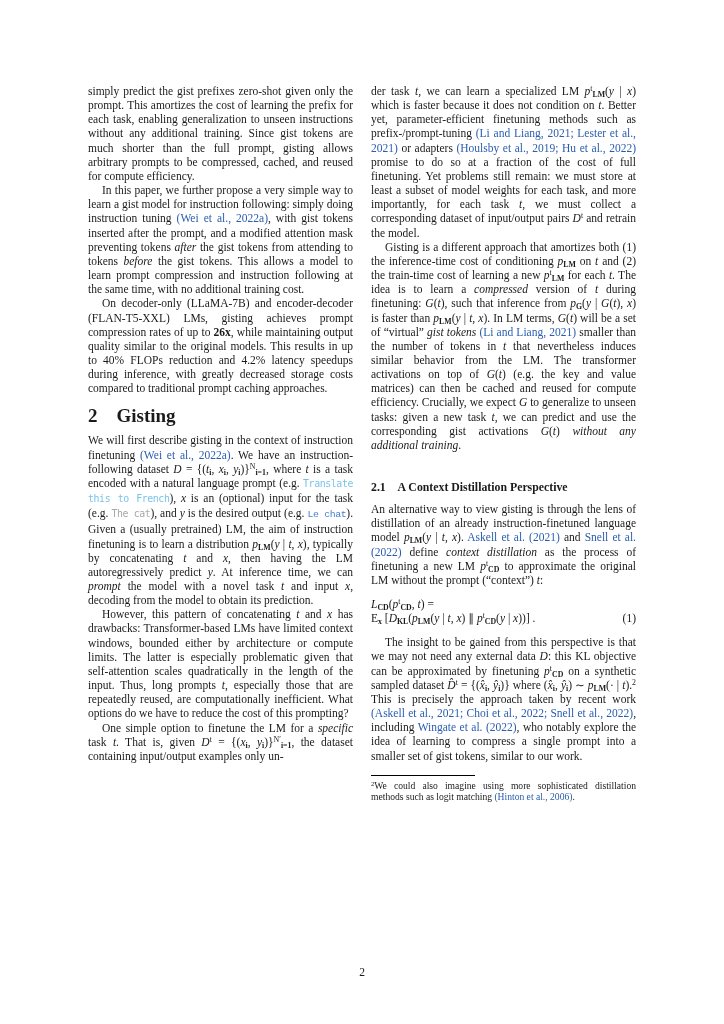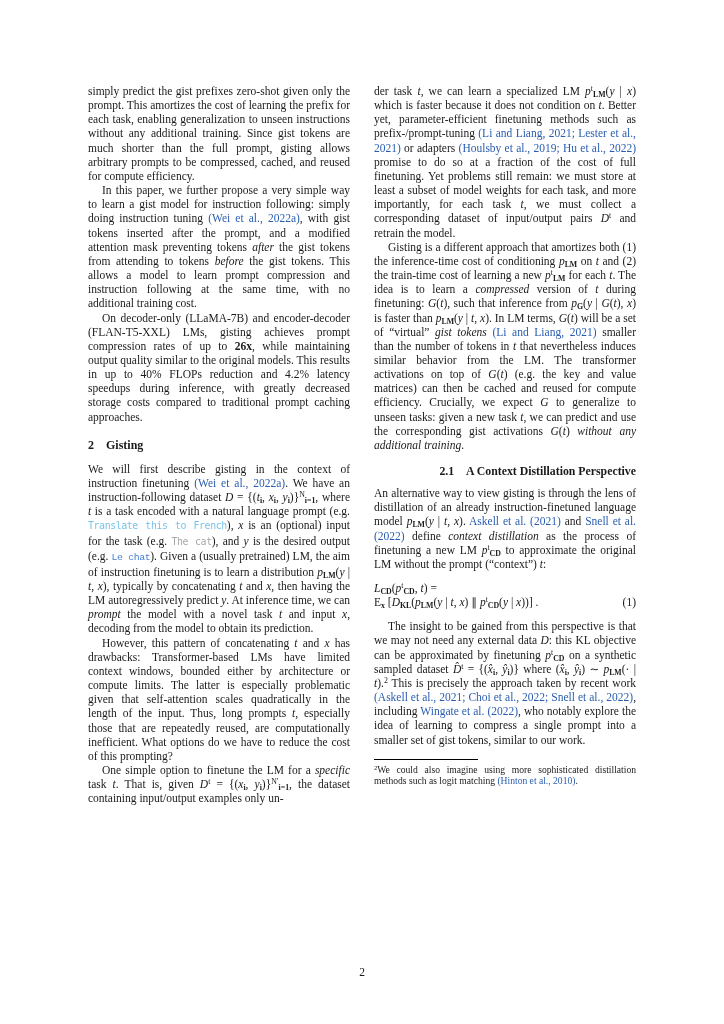--- a/index.html
+++ b/index.html
@@ -8,38 +8,38 @@
     width:724px;height:1024px;
     margin:0 auto;
     background:#ffffff;
     font-family:"Liberation Serif", serif;
     color:#1a1a1a;
     overflow:hidden;
   }
   .content{
     position:absolute;
     left:88px;top:84px;width:548px;
-    display:flex;gap:24px;
+    display:flex;gap:18px;
   }
   .col{
     width:265px;
     font-size:11.5px;
     line-height:14.15px;
     text-align:justify;
     hyphens:auto;
   }
   .para{margin:0;}
   .para.indent{text-indent:14px;}
   .h1{
-    font-size:12px;font-weight:bold;line-height:16px;
+    font-size:19px;font-weight:bold;line-height:16px;
     margin:13px 0 9px 0;text-align:left;text-indent:0;
   }
   .h2{
     font-size:11.8px;font-weight:bold;line-height:14px;
-    margin:12px 0 8px 0;text-align:right;text-indent:0;
+    margin:28px 0 8px 0;text-align:left;text-indent:0;
   }
   .equation{margin:10px 0 10px 0;}
   .eq-line{text-align:left;position:relative;text-indent:0;}
   .eq-number{position:absolute;right:0;bottom:0;font-style:normal;}
   .fnrule{width:104px;border-top:1px solid #000;margin:12px 0 4px 0;height:0;}
   .footnote{
     font-size:9.6px;line-height:11.6px;text-align:justify;
   }
   .pagenum{
     position:absolute;bottom:46px;left:0;right:0;
@@ -73,17 +73,17 @@
         <div class="para">der task <span class="seg-i">t</span>, we can learn a specialized LM <span class="seg-i">p</span><span class="seg-sup">t</span><span class="seg-sub">LM</span>(<span class="seg-i">y</span> | <span class="seg-i">x</span>) which is faster because it does not condition on <span class="seg-i">t</span>. Better yet, parameter-efficient finetuning methods such as prefix-/prompt-tuning <span class="seg-a">(Li and Liang, 2021; Lester et al., 2021)</span> or adapters <span class="seg-a">(Houlsby et al., 2019; Hu et al., 2022)</span> promise to do so at a fraction of the cost of full finetuning. Yet problems still remain: we must store at least a subset of model weights for each task, and more importantly, for each task <span class="seg-i">t</span>, we must collect a corresponding dataset of input/output pairs <span class="seg-i">D</span><span class="seg-sup">t</span> and retrain the model.</div>
         <div class="para indent">Gisting is a different approach that amortizes both (1) the inference-time cost of conditioning <span class="seg-i">p</span><span class="seg-sub">LM</span> on <span class="seg-i">t</span> and (2) the train-time cost of learning a new <span class="seg-i">p</span><span class="seg-sup">t</span><span class="seg-sub">LM</span> for each <span class="seg-i">t</span>. The idea is to learn a <span class="seg-i">compressed</span> version of <span class="seg-i">t</span> during finetuning: <span class="seg-i">G</span>(<span class="seg-i">t</span>), such that inference from <span class="seg-i">p</span><span class="seg-sub">G</span>(<span class="seg-i">y</span> | <span class="seg-i">G</span>(<span class="seg-i">t</span>), <span class="seg-i">x</span>) is faster than <span class="seg-i">p</span><span class="seg-sub">LM</span>(<span class="seg-i">y</span> | <span class="seg-i">t</span>, <span class="seg-i">x</span>). In LM terms, <span class="seg-i">G</span>(<span class="seg-i">t</span>) will be a set of “virtual” <span class="seg-i">gist tokens</span> <span class="seg-a">(Li and Liang, 2021)</span> smaller than the number of tokens in <span class="seg-i">t</span> that nevertheless induces similar behavior from the LM. The transformer activations on top of <span class="seg-i">G</span>(<span class="seg-i">t</span>) (e.g. the key and value matrices) can then be cached and reused for compute efficiency. Crucially, we expect <span class="seg-i">G</span> to generalize to unseen tasks: given a new task <span class="seg-i">t</span>, we can predict and use the corresponding gist activations <span class="seg-i">G</span>(<span class="seg-i">t</span>) <span class="seg-i">without any additional training</span>.</div>
         <div class="h2">2.1 A Context Distillation Perspective</div>
         <div class="para">An alternative way to view gisting is through the lens of distillation of an already instruction-finetuned language model <span class="seg-i">p</span><span class="seg-sub">LM</span>(<span class="seg-i">y</span> | <span class="seg-i">t</span>, <span class="seg-i">x</span>). <span class="seg-a">Askell et al. (2021)</span> and <span class="seg-a">Snell et al. (2022)</span> define <span class="seg-i">context distillation</span> as the process of finetuning a new LM <span class="seg-i">p</span><span class="seg-sup">t</span><span class="seg-sub">CD</span> to approximate the original LM without the prompt (“context”) <span class="seg-i">t</span>:</div>
         <div class="equation">
           <div class="eq-line"><span class="seg-i">L</span><span class="seg-sub">CD</span>(<span class="seg-i">p</span><span class="seg-sup">t</span><span class="seg-sub">CD</span>, <span class="seg-i">t</span>) =</div>
           <div class="eq-line">E<span class="seg-sub">x</span> [<span class="seg-i">D</span><span class="seg-sub">KL</span>(<span class="seg-i">p</span><span class="seg-sub">LM</span>(<span class="seg-i">y</span> | <span class="seg-i">t</span>, <span class="seg-i">x</span>) ∥ <span class="seg-i">p</span><span class="seg-sup">t</span><span class="seg-sub">CD</span>(<span class="seg-i">y</span> | <span class="seg-i">x</span>))] .<span class="eq-number">(1)</span></div>
         </div>
         <div class="para indent">The insight to be gained from this perspective is that we may not need any external data <span class="seg-i">D</span>: this KL objective can be approximated by finetuning <span class="seg-i">p</span><span class="seg-sup">t</span><span class="seg-sub">CD</span> on a synthetic sampled dataset <span class="seg-i">D̂</span><span class="seg-sup">t</span> = {(<span class="seg-i">x̂</span><span class="seg-sub">i</span>, <span class="seg-i">ŷ</span><span class="seg-sub">i</span>)} where (<span class="seg-i">x̂</span><span class="seg-sub">i</span>, <span class="seg-i">ŷ</span><span class="seg-sub">i</span>) ∼ <span class="seg-i">p</span><span class="seg-sub">LM</span>(· | <span class="seg-i">t</span>).<span class="seg-sup">2</span> This is precisely the approach taken by recent work <span class="seg-a">(Askell et al., 2021; Choi et al., 2022; Snell et al., 2022)</span>, including <span class="seg-a">Wingate et al. (2022)</span>, who notably explore the idea of learning to compress a single prompt into a smaller set of gist tokens, similar to our work.</div>
         <div class="fnrule"></div>
-        <div class="footnote"><span class="seg-sup">2</span>We could also imagine using more sophisticated distillation methods such as logit matching <span class="seg-a">(Hinton et al., 2010)</span>.</div>
+        <div class="footnote"><span class="seg-sup">2</span>We could also imagine using more sophisticated distillation methods such as logit matching <span class="seg-a">(Hinton et al., 2006)</span>.</div>
       </div>
   </div>
   <div class="pagenum">2</div>
 </div>
 
 </body></html>

